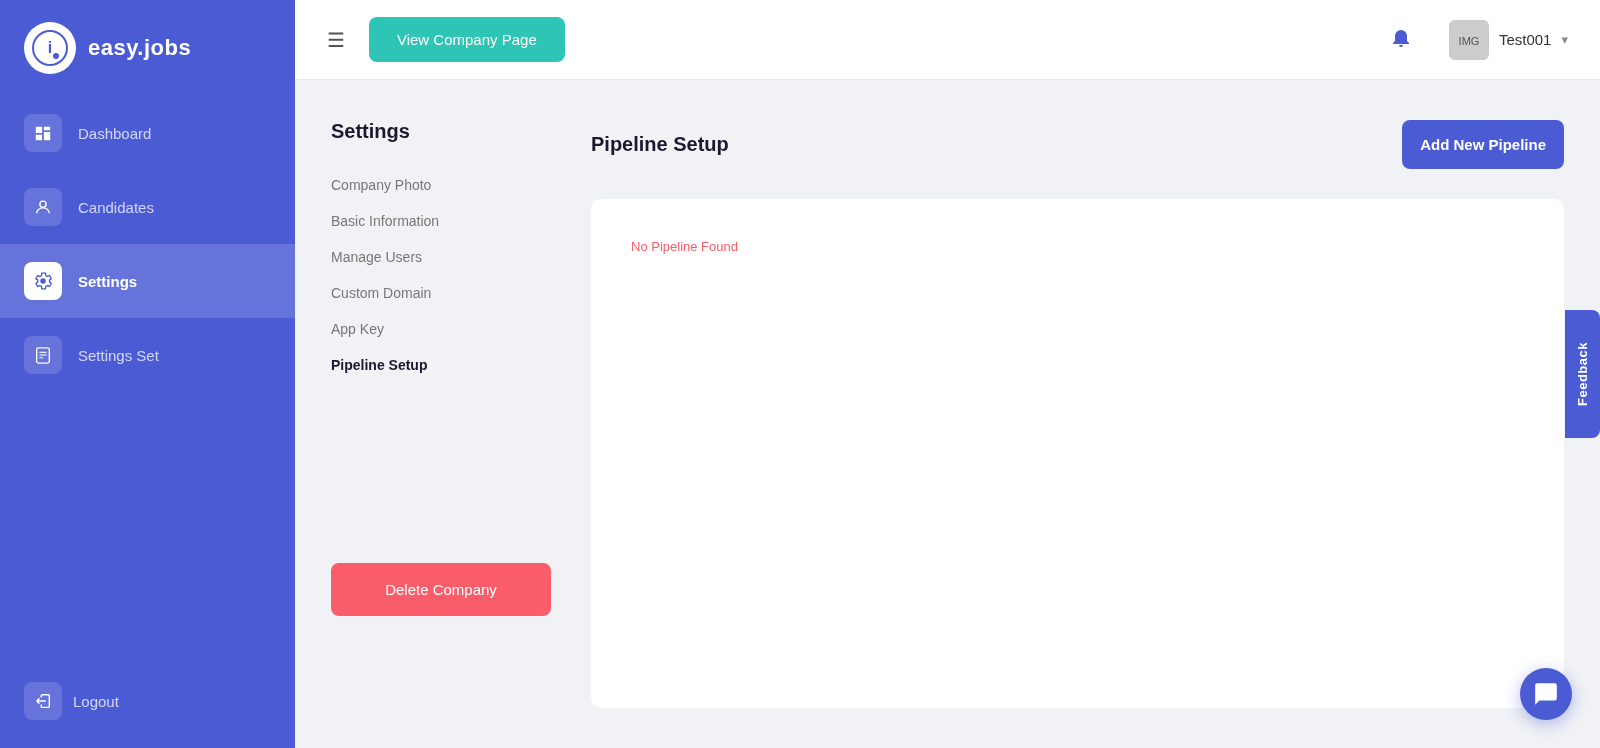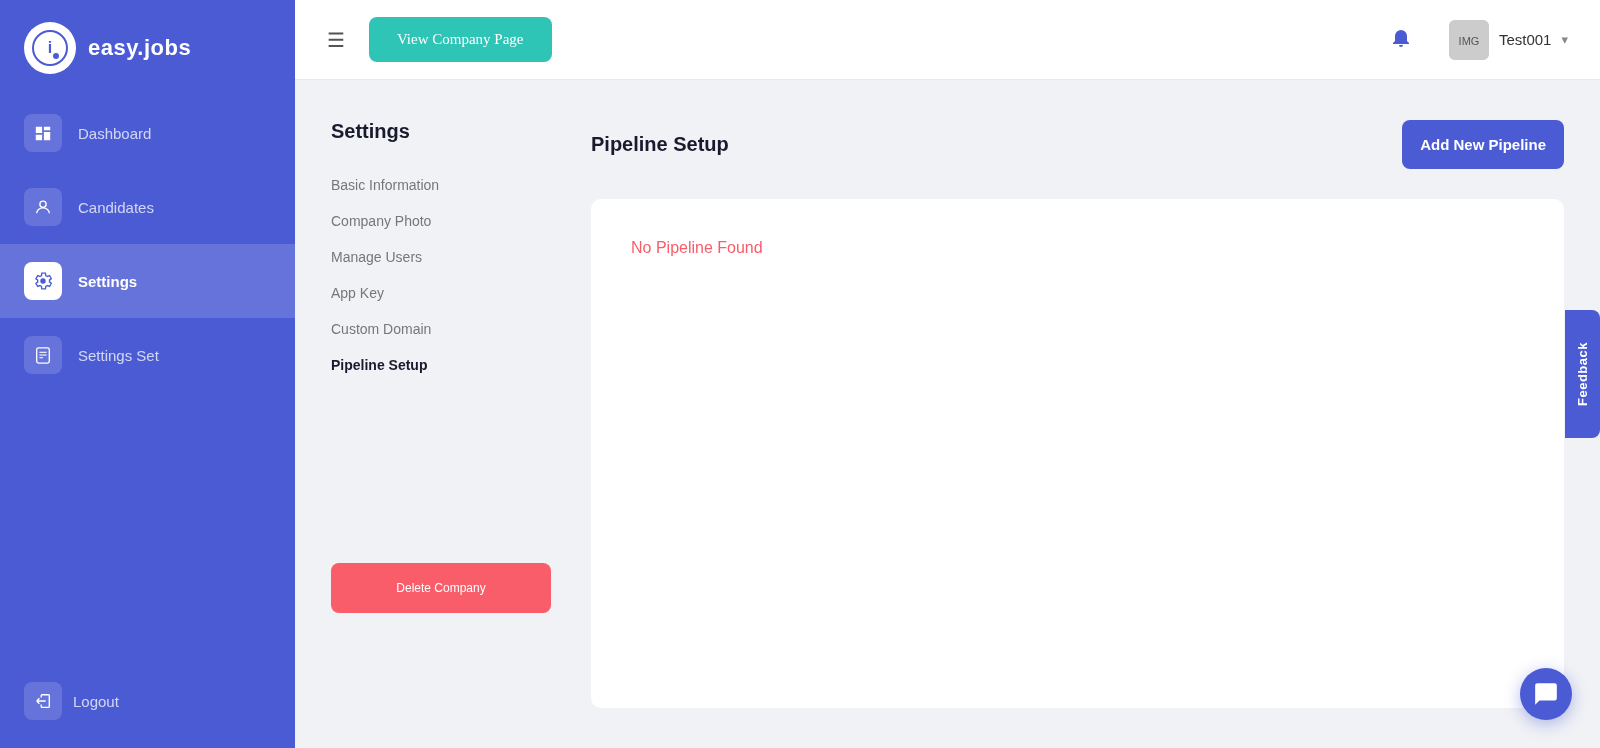--- a/index.html
+++ b/index.html
@@ -111,21 +111,20 @@
     .btn-view-company {
       background: #2ec4b6;
       color: #fff;
       border: none;
       border-radius: 8px;
       padding: 14px 28px;
       font-size: 15px;
       font-weight: 500;
       cursor: pointer;
       white-space: nowrap;
-      font-family: Liberation Serif, serif;
     }
     .header-right {
       margin-left: auto;
       display: flex;
       align-items: center;
       gap: 36px;
     }
     .bell-icon {
       font-size: 22px;
       color: #4a5bd4;
@@ -193,21 +192,21 @@
       color: #1a1a2e;
       font-weight: 700;
     }
     .delete-btn {
       margin-top: 180px;
       background: #f95d6a;
       color: #fff;
       border: none;
       border-radius: 8px;
       padding: 18px 36px;
-      font-size: 12px;
+      font-size: 15px;
       font-weight: 500;
       cursor: pointer;
       width: 220px;
       text-align: center;
     }
 
     
     .pipeline-area {
       flex: 1;
       display: flex;
@@ -240,21 +239,21 @@
       background: #fff;
       border-radius: 10px;
       display: flex;
       align-items: flex-start;
       justify-content: flex-start;
       padding: 40px;
       min-height: 300px;
     }
     .no-pipeline-text {
       color: #f95d6a;
-      font-size: 16px;
+      font-size: 13px;
       font-weight: 500;
     }
     .feedback-wrapper {
       position: fixed;
       right: 0;
       top: 50%;
       transform: translateY(-50%);
       z-index: 100;
     }
     .feedback-inner {
@@ -381,25 +380,25 @@
         <span class="chevron-icon">▾</span>
       </div>
     </div>
   </header>
 
   <div class="content">
 
     <div class="settings-sidebar">
       <h2 class="settings-title">Settings</h2>
 
+      <div class="settings-nav-item">Company Photo</div>
       <div class="settings-nav-item">Basic Information</div>
-      <div class="settings-nav-item">Company Photo</div>
       <div class="settings-nav-item">Manage Users</div>
+      <div class="settings-nav-item">Custom Domain</div>
       <div class="settings-nav-item">App Key</div>
-      <div class="settings-nav-item">Custom Domain</div>
       <div class="settings-nav-item active">Pipeline Setup</div>
 
       <button class="delete-btn">Delete Company</button>
     </div>
 
     <div class="pipeline-area">
       <div class="pipeline-header">
         <h2 class="pipeline-title">Pipeline Setup</h2>
         <button class="btn-add-pipeline">Add New Pipeline</button>
       </div>

